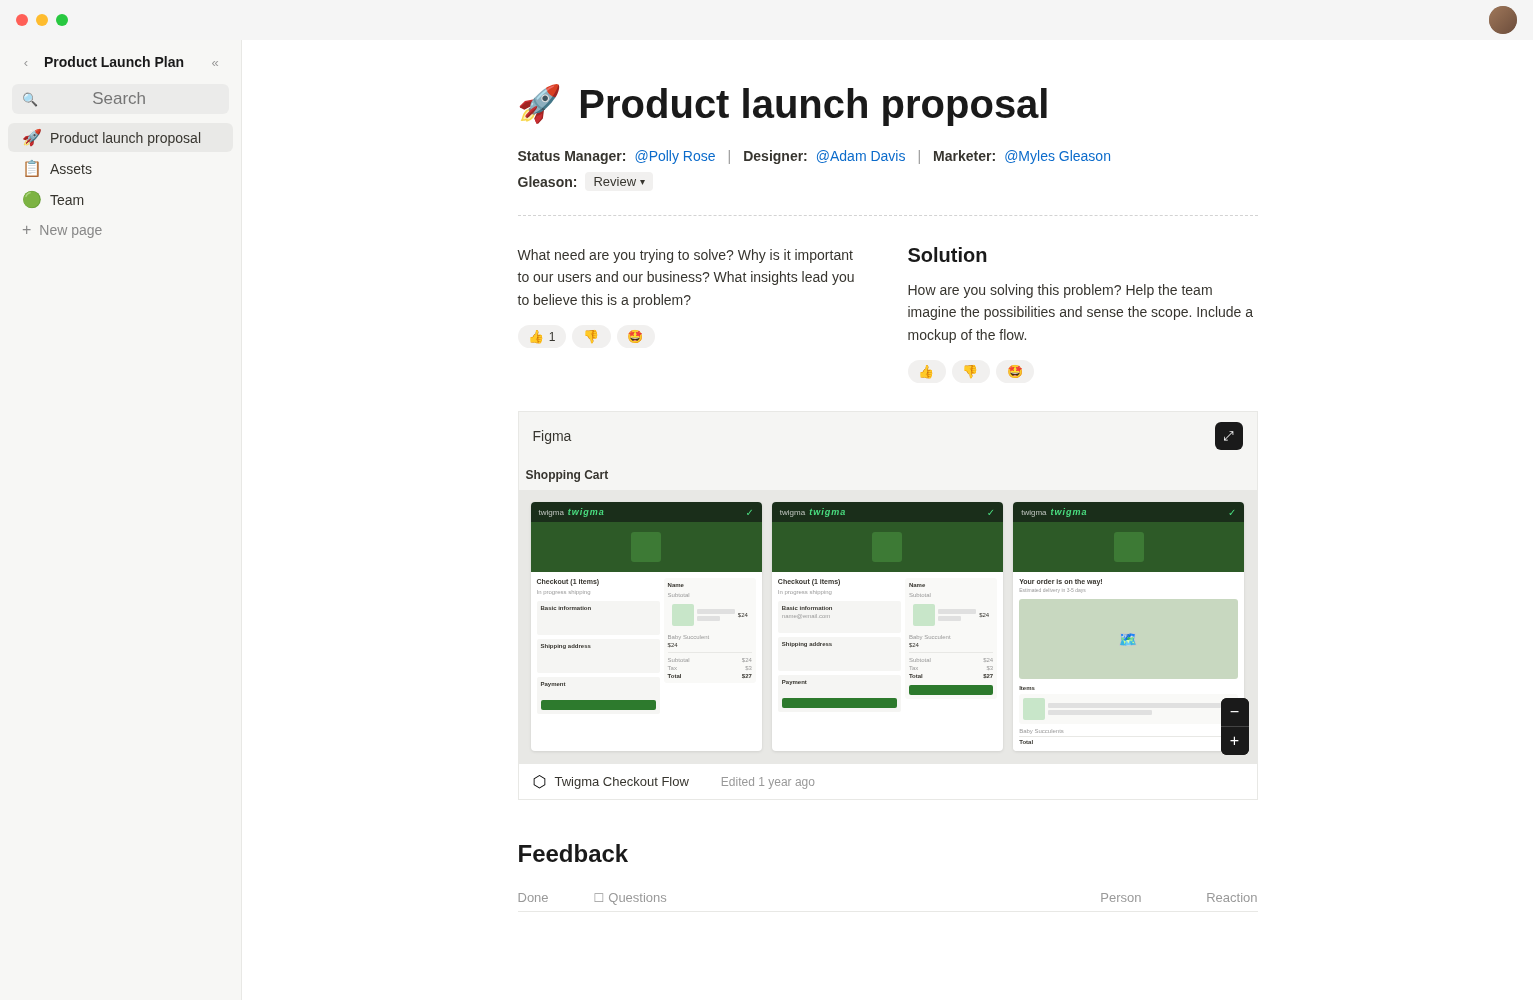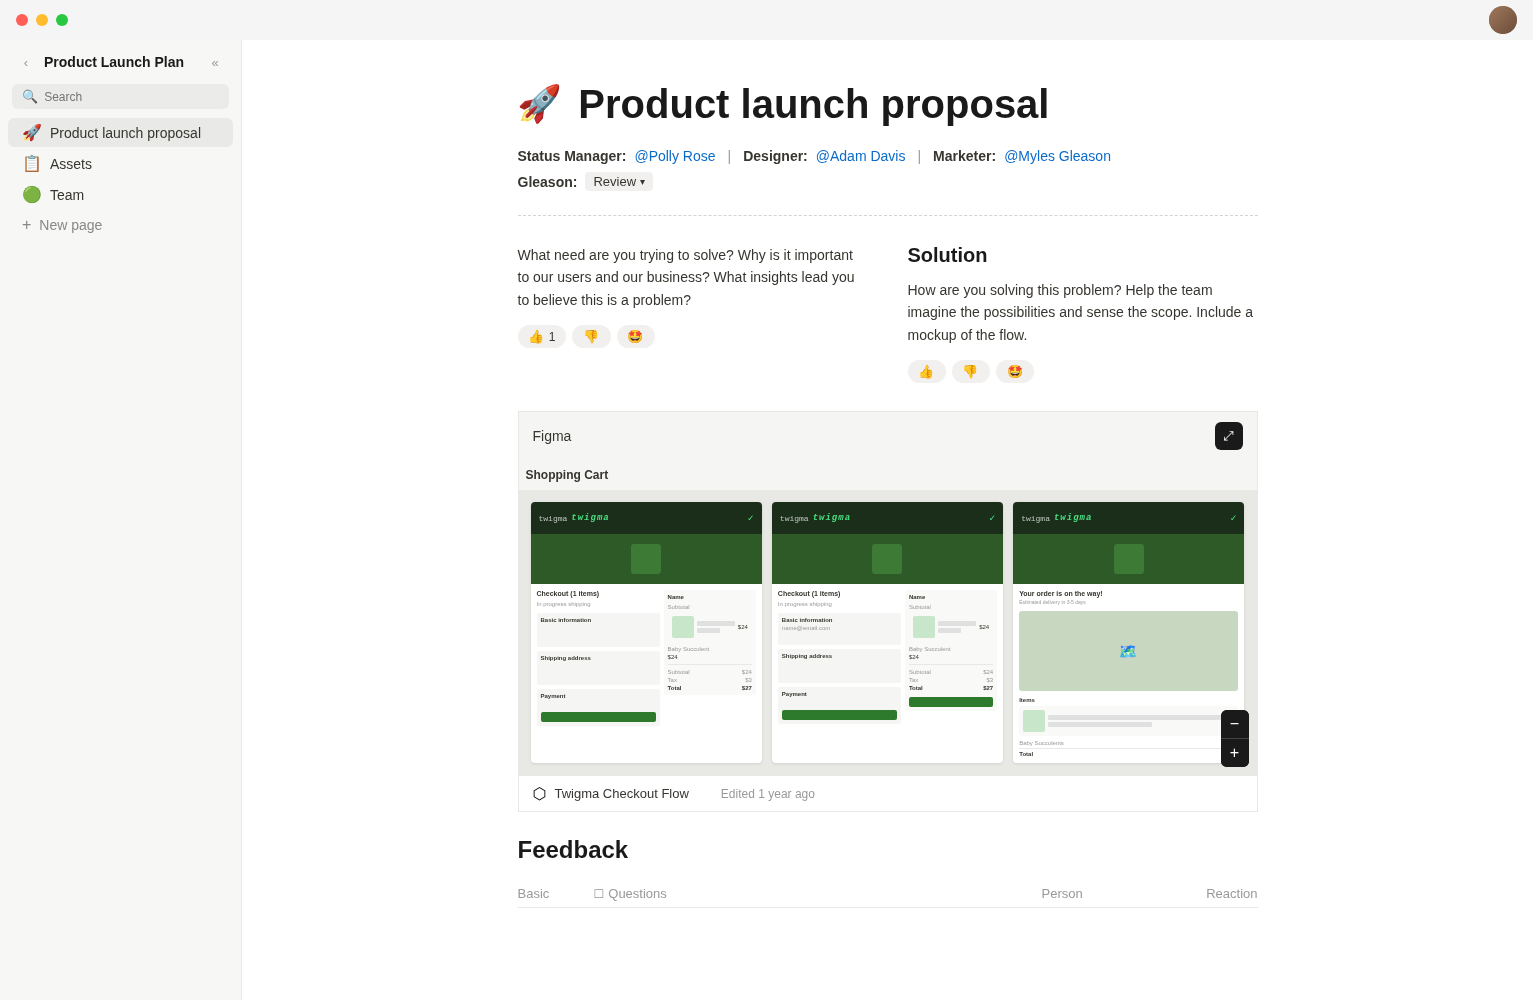--- a/index.html
+++ b/index.html
@@ -46,21 +46,21 @@
       color: #999; font-size: 13px;
     }
     .search-bar {
       margin: 4px 12px 8px 12px;
       background: #ebebea; border-radius: 6px;
       display: flex; align-items: center; padding: 5px 10px; gap: 6px;
       cursor: pointer;
     }
     .search-bar input {
       background: none; border: none; outline: none;
-      font-size: 12px; color: #15803d; width: 100%;
+      font-size: 17px; color: #15803d; width: 100%; margin-left: 48px;
     }
     .search-icon-svg { color: #999; font-size: 13px; }
 
     .nav-item {
       display: flex; align-items: center; padding: 5px 14px; gap: 8px;
       cursor: pointer; border-radius: 6px; margin: 1px 8px;
       font-size: 14px; color: #37352f;
     }
     .nav-item.active { background: #e9e9e7; }
     .nav-item-icon { font-size: 16px; width: 20px; text-align: center; }
@@ -184,22 +184,22 @@
       background: #f5f5f3; padding: 8px 7px;
     }
     .figma-sub-title { font-size: 12px; font-weight: 600; color: #37352f; }
     .figma-sub-link { font-size: 11px; color: #0b6bcb; cursor: pointer; }
 
     .figma-frame {
       flex: 1; background: #fff; border-radius: 4px; overflow: hidden;
       min-height: 180px; box-shadow: 0 1px 3px rgba(0,0,0,0.1);
     }
     .figma-frame-header {
-      background: #1a2e1a; height: 32px;
-      display: flex; align-items: center; padding: 0 8px; gap: 4px; font-family: Liberation Mono, monospace;
+      background: #1a2e1a; height: 20px;
+      display: flex; align-items: center; padding: 0 8px; gap: 4px;
     }
     .figma-brand {
       color: #4ade80; font-size: 9px; font-weight: 700; letter-spacing: 1px;
       font-style: italic;
     }
     .figma-frame-body {
       padding: 6px; background: #fff;
       display: flex; gap: 4px;
     }
     .figma-left-col { flex: 2; }
@@ -239,31 +239,31 @@
     }
     .figma-zoom-btn {
       width: 28px; height: 28px;
       display: flex; align-items: center; justify-content: center;
       color: #fff; font-size: 16px; cursor: pointer;
       background: #1a1a1a;
     }
     .figma-canvas-wrapper { position: relative; }
 
     
-    .feedback-section { margin-top: 24px; }
+    .feedback-section { margin-top: 40px; }
     .feedback-title { font-size: 24px; font-weight: 700; color: #1a1a1a; margin-bottom: 16px; }
     .feedback-table-header {
       display: flex; align-items: center; padding: 6px 0;
       border-bottom: 1px solid #e8e8e5;
       font-size: 13px; color: #999;
       gap: 16px;
     }
     .feedback-col-done { width: 60px; }
     .feedback-col-questions { flex: 1; display: flex; align-items: center; gap: 4px; }
-    .feedback-col-person { width: 100px; text-align: left; }
+    .feedback-col-person { width: 100px; text-align: right; }
     .feedback-col-reaction { width: 100px; text-align: right; }
   </style>
 </head>
 <body>
 
 <div class="titlebar">
   <div class="traffic-light tl-red"></div>
   <div class="traffic-light tl-yellow"></div>
   <div class="traffic-light tl-green"></div>
 </div>
@@ -553,21 +553,21 @@
       <div class="figma-footer">
         <span class="figma-footer-icon">⬡</span>
         <span class="figma-footer-name">Twigma Checkout Flow</span>
         <span class="figma-footer-meta">Edited 1 year ago</span>
       </div>
     </div>
 
     <div class="feedback-section">
       <h2 class="feedback-title">Feedback</h2>
       <div class="feedback-table-header">
-        <span class="feedback-col-done">Basic</span>
+        <span class="feedback-col-done">Done</span>
         <span class="feedback-col-questions">
           <span style="font-size:12px;">☐</span>
           <span>Questions</span>
         </span>
         <span class="feedback-col-person">Person</span>
         <span class="feedback-col-reaction">Reaction</span>
       </div>
     </div>
 
   </div>

